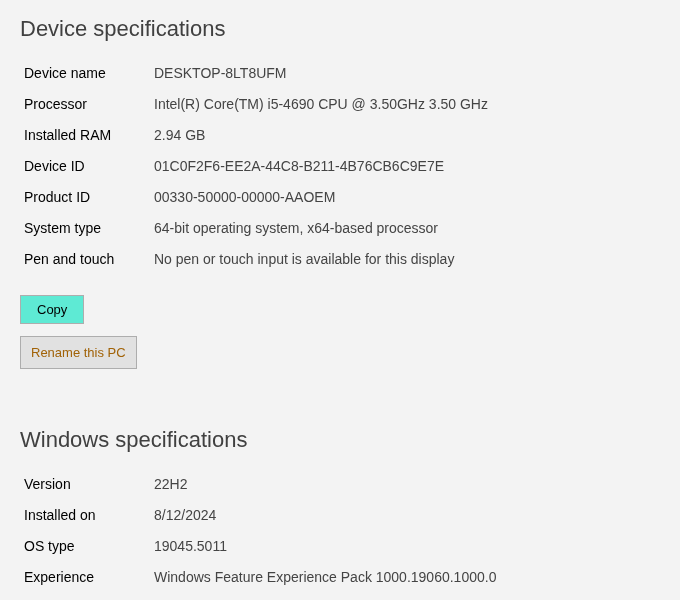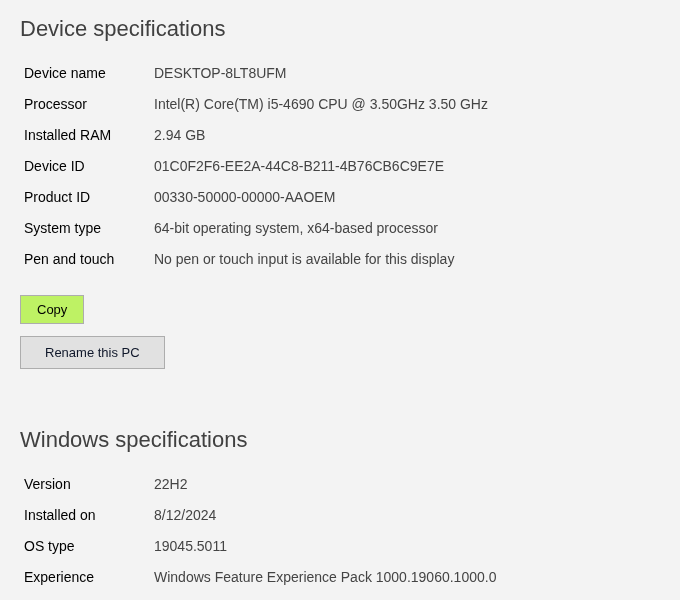--- a/index.html
+++ b/index.html
@@ -47,33 +47,33 @@
     .spec-table tr td:last-child {
       color: #444;
     }
 
     .button-row {
       margin-bottom: 12px;
     }
 
     .btn {
       padding: 6px 16px;
-      background-color: #bef264;
+      background-color: #5eead4;
       border: 1px solid #adadad;
       color: #000;
       font-size: 13px;
       cursor: pointer;
       font-family: 'Segoe UI', Tahoma, Geneva, Verdana, sans-serif;
     }
 
     .rename-btn {
-      padding: 8px 24px;
+      padding: 8px 10px;
       background-color: #e1e1e1;
       border: 1px solid #adadad;
-      color: #0f172a;
+      color: #a16207;
       font-size: 13px;
       cursor: pointer;
       font-family: 'Segoe UI', Tahoma, Geneva, Verdana, sans-serif;
       margin-bottom: 30px;
     }
 
     .divider {
       height: 16px;
     }
   </style>

